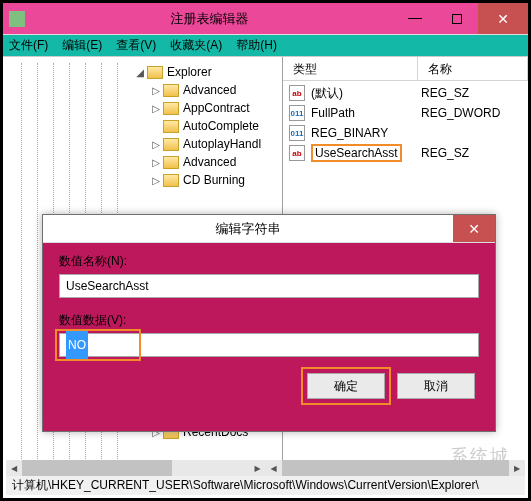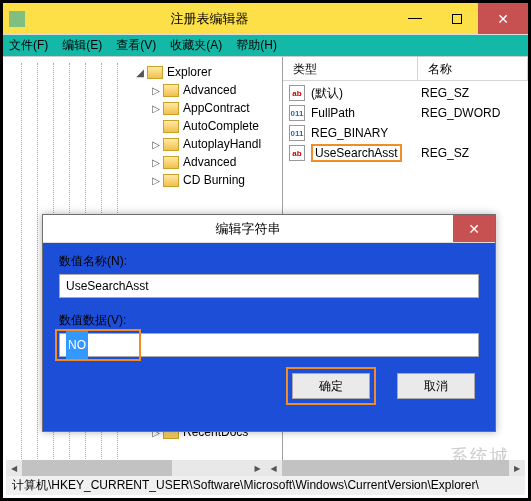--- a/index.html
+++ b/index.html
@@ -1,21 +1,21 @@
 <!DOCTYPE html>
 <html><head>
 <meta charset="utf-8">
 <style>
   * { box-sizing: border-box; }
   body { margin:0; font-family:"Microsoft YaHei","Segoe UI",sans-serif; font-size:12px; background:#fff; color:#000; }
 
   .outer { border:3px solid #000; width:531px; height:501px; position:relative; background:#fff; overflow:hidden; }
 
   
-  .titlebar { height:32px; background:#fde047; display:flex; align-items:center; position:relative; border-bottom:1px solid #ddd; }
+  .titlebar { height:32px; background:#ec4899; display:flex; align-items:center; position:relative; border-bottom:1px solid #ddd; }
   .app-icon { width:16px; height:16px; margin-left:6px; background:#7fbf7f; display:inline-block; }
   .title { flex:1; text-align:center; font-size:13px; }
   .winbtns { display:flex; height:100%; }
   .winbtn { width:42px; display:flex; align-items:center; justify-content:center; font-size:14px; }
   .winbtn.close { background:#c75050; color:#fff; width:50px; }
   .winline { width:14px; height:1px; background:#000; }
   .winsq { width:10px; height:10px; border:1px solid #000; }
 
   
   .menubar { height:22px; background:#14b8a6; display:flex; align-items:center; padding:0 6px; gap:14px; border-bottom:1px solid #ccc; font-size:12px; }
@@ -49,33 +49,33 @@
   .vline { position:absolute; width:0; border-left:1px dotted #aaa; }
 
   
   .statusbar { position:absolute; bottom:3px; left:3px; right:3px; height:19px; background:#f0f0f0; display:flex; align-items:center; padding:0 6px; font-size:12px; overflow:hidden; white-space:nowrap; }
   .hscroll { position:absolute; bottom:22px; left:3px; right:3px; height:16px; display:flex; }
   .hscroll .track { flex:1; background:#e8e8e8; display:flex; align-items:center; }
   .hscroll .thumb { height:100%; background:#c2c2c2; }
   .hscroll .btn { width:16px; height:16px; background:#e8e8e8; display:flex; align-items:center; justify-content:center; font-size:8px; color:#555; }
 
   
-  .dialog { position:absolute; left:39px; top:211px; width:454px; height:218px; background:#1d4ed8; border:1px solid #707070; box-shadow:0 0 8px rgba(0,0,0,0.3); }
+  .dialog { position:absolute; left:39px; top:211px; width:454px; height:218px; background:#be185d; border:1px solid #707070; box-shadow:0 0 8px rgba(0,0,0,0.3); }
   .dlg-title { height:28px; background:#fff; display:flex; align-items:center; border-bottom:1px solid #ddd; }
   .dlg-title .t { flex:1; text-align:center; font-size:13px; }
   .dlg-close { width:42px; height:100%; background:#c75050; color:#fff; display:flex; align-items:center; justify-content:center; font-size:14px; }
   .dlg-body { padding:10px 16px 0 16px; }
   .lbl { margin-bottom:4px; font-size:12px; }
   .txtinput { width:100%; height:24px; border:1px solid #a9a9a9; background:#fff; padding:2px 6px; font-size:12px; font-family:inherit; margin-bottom:14px; }
   .txtinput.data { margin-bottom:0; }
   .datawrap { position:relative; margin-bottom:16px; }
   .datawrap .hl { position:absolute; left:-4px; top:-4px; bottom:-4px; width:86px; border:2px solid #f28c28; pointer-events:none; }
   .txtinput.data::selection { background:#3399ff; color:#fff; }
   .sel-text { background:#3399ff; color:#fff; padding:8px 2px; }
-  .dlg-btns { display:flex; justify-content:flex-end; gap:27px; padding-right:4px; }
+  .dlg-btns { display:flex; justify-content:flex-end; gap:12px; padding-right:4px; }
   .dlg-btn { width:78px; height:26px; border:1px solid #a9a9a9; background:#eaeaea; display:flex; align-items:center; justify-content:center; font-size:12px; cursor:default; }
   .dlg-btn.ok { outline:2px solid #f28c28; outline-offset:4px; }
 
   .watermark { position:absolute; right:18px; bottom:30px; font-size:18px; color:#ccc; font-weight:300; letter-spacing:2px; pointer-events:none; z-index:0; }
 </style>
 </head>
 <body>
 
 <div class="outer">
 

